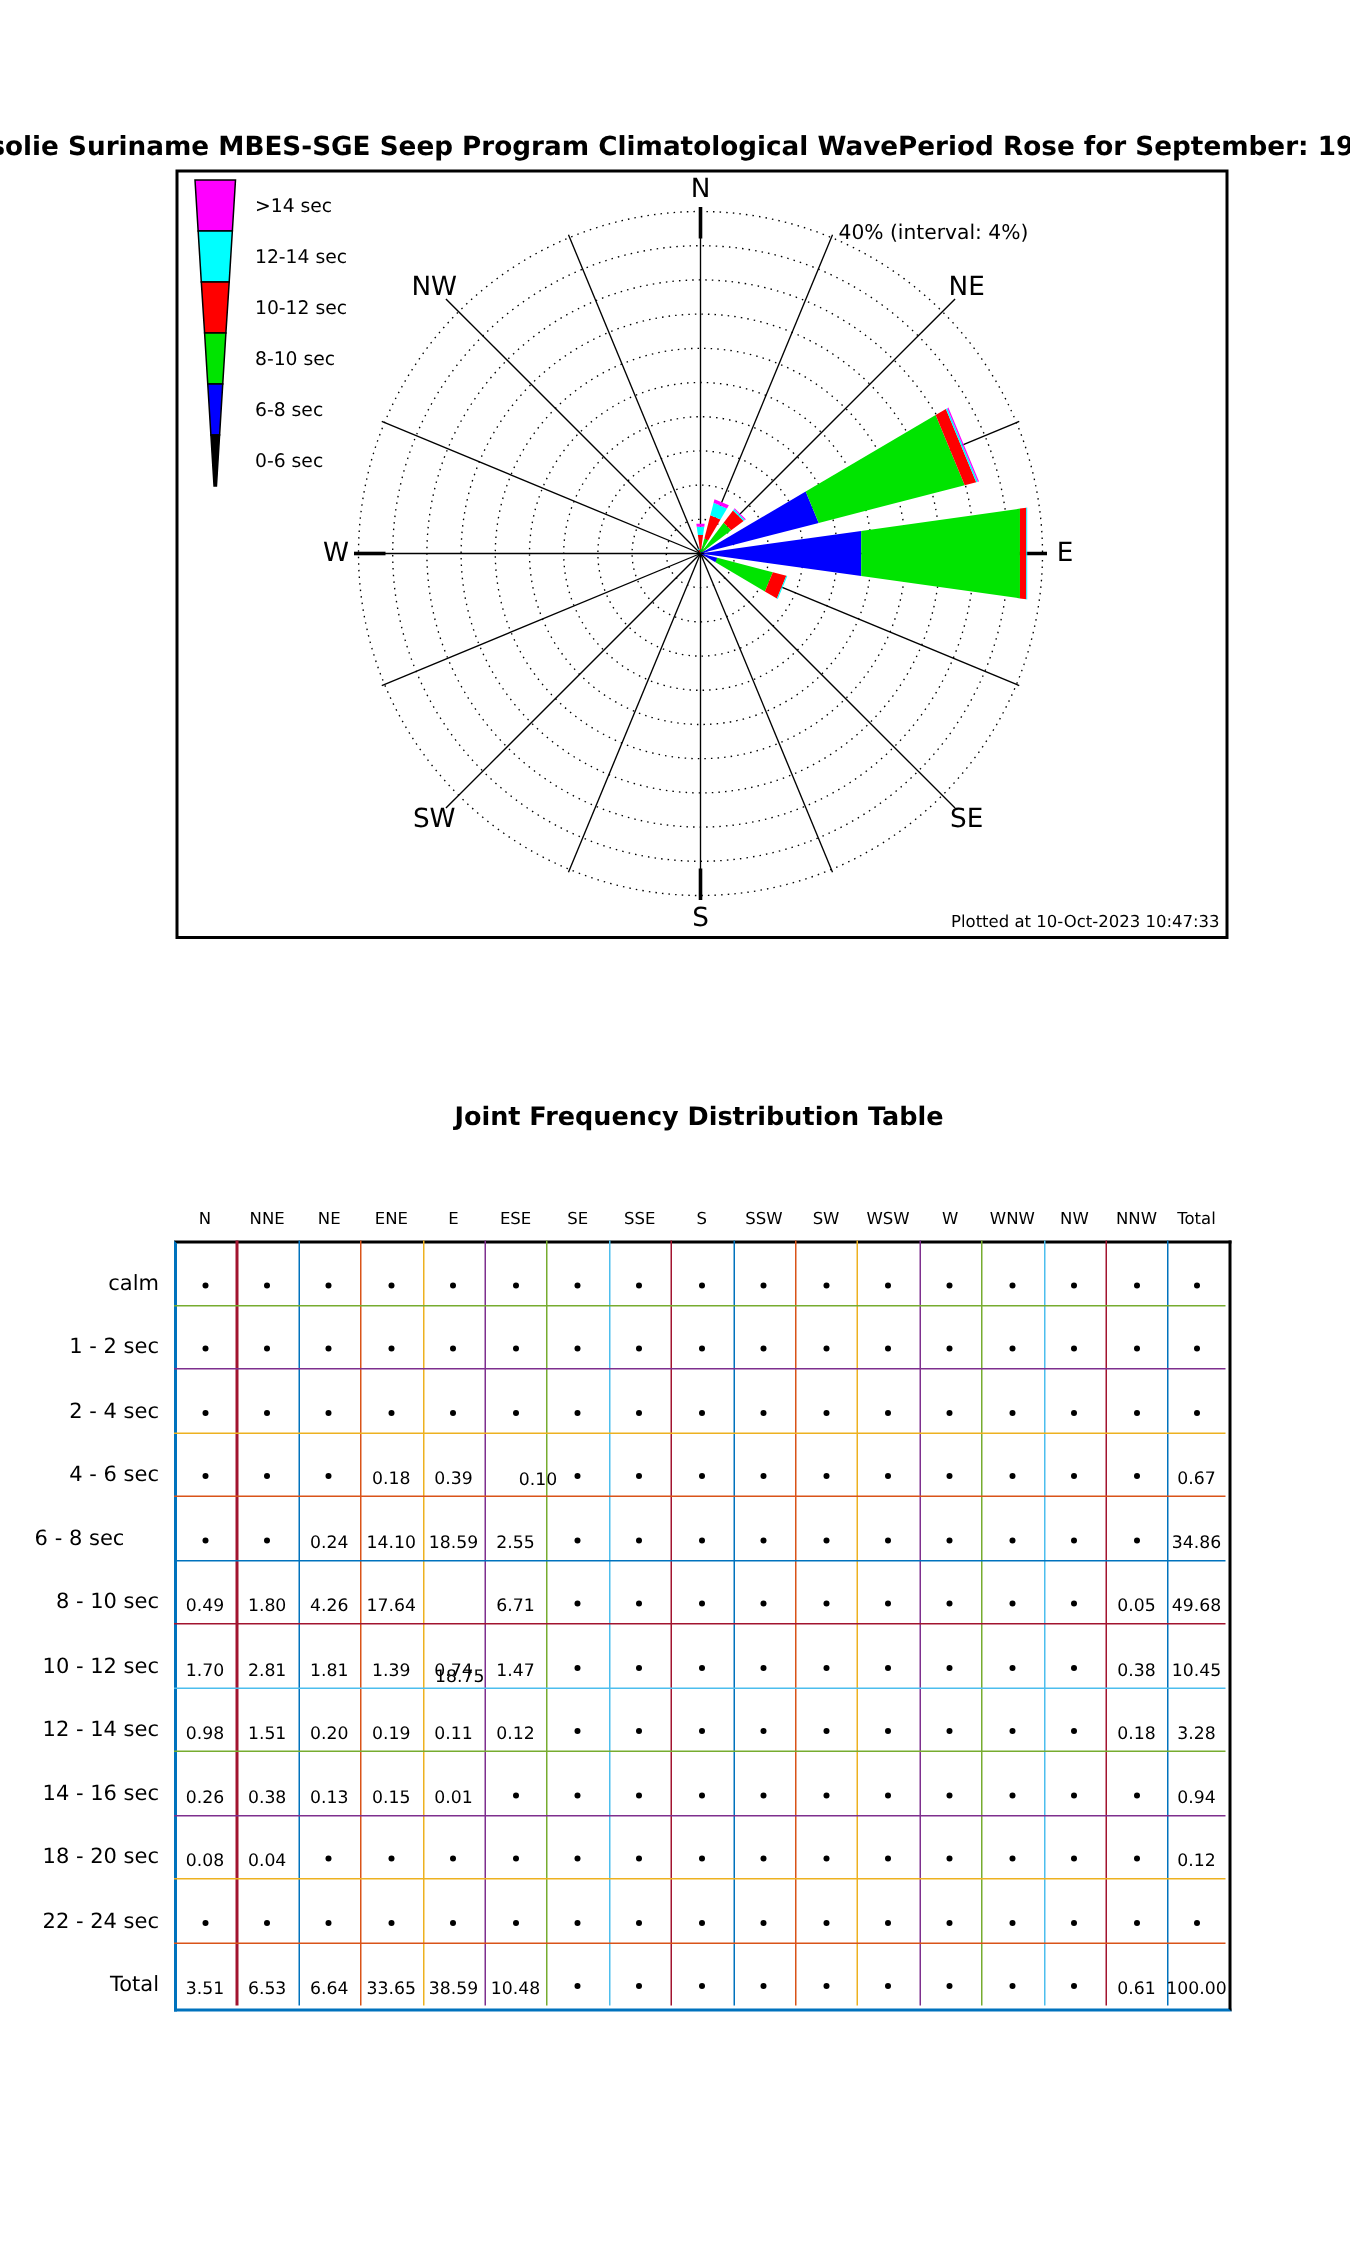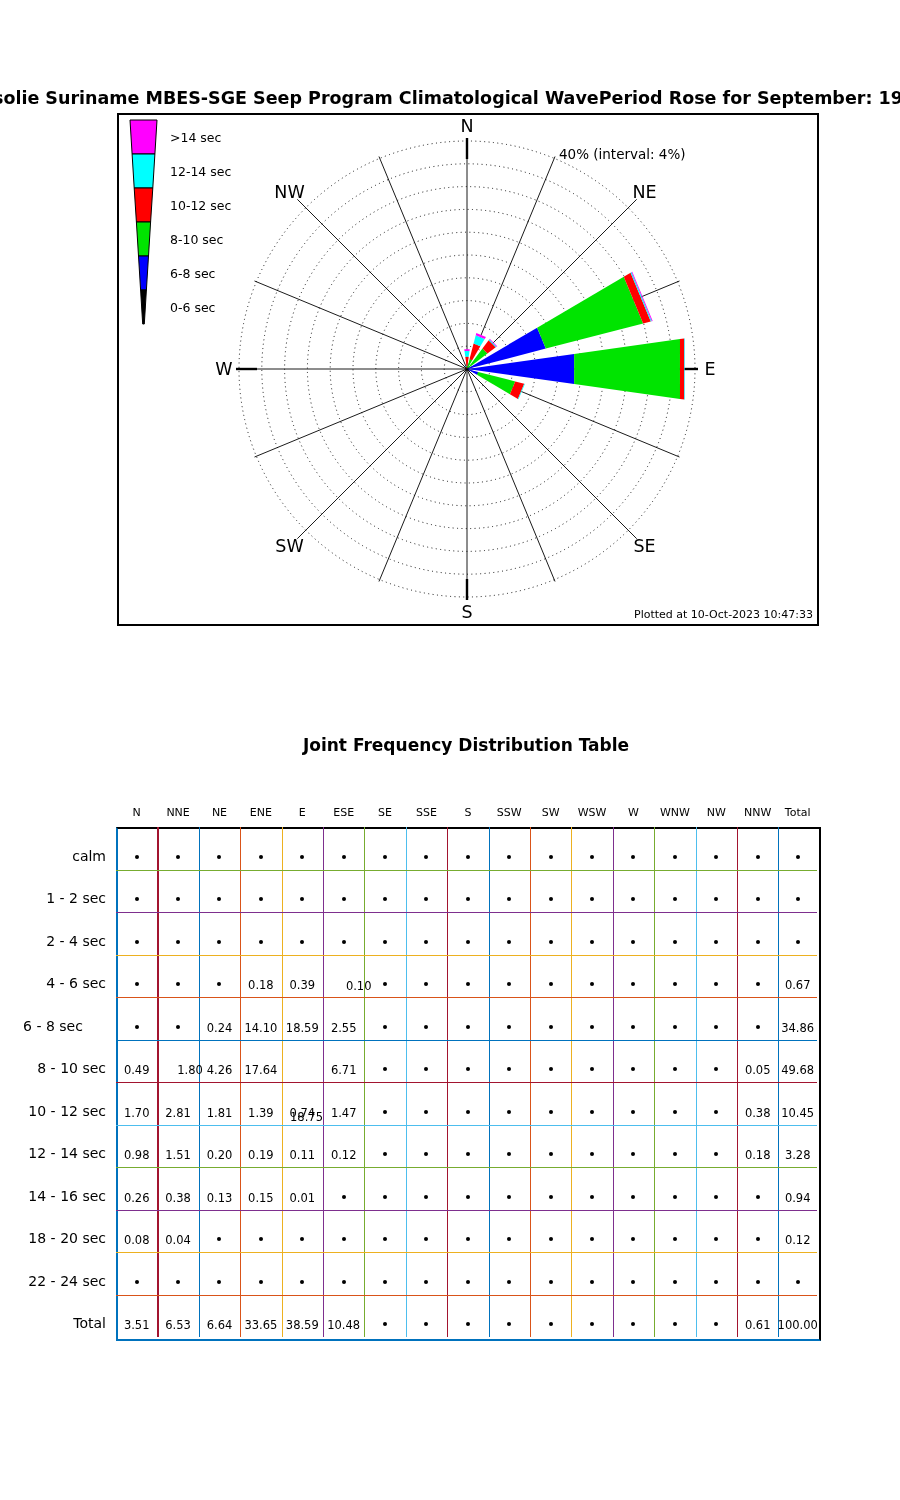--- a/index.html
+++ b/index.html
@@ -424,21 +424,21 @@
       <div class="cell" style="left: 737px; top: 997px; width: 41.4px; height: 42.5px;">
         <div class="dot"></div>
       </div>
       <div class="cell" style="left: 778.4px; top: 997px; width: 38.6px; height: 42.5px;">
         <span class="val">34.86</span>
       </div>
       <div class="row-label" style="top: 1058px;">8 - 10 sec</div>
       <div class="cell" style="left: 116px; top: 1039.5px; width: 41.4px; height: 42.5px;">
         <span class="val">0.49</span>
       </div>
-      <div class="cell" style="left: 157.4px; top: 1039.5px; width: 41.4px; height: 42.5px; padding-left: 12px;">
+      <div class="cell" style="left: 157.4px; top: 1039.5px; width: 41.4px; height: 42.5px;">
         <span class="val">1.80</span>
       </div>
       <div class="cell" style="left: 198.8px; top: 1039.5px; width: 41.4px; height: 42.5px;">
         <span class="val">4.26</span>
       </div>
       <div class="cell" style="left: 240.2px; top: 1039.5px; width: 41.4px; height: 42.5px;">
         <span class="val">17.64</span>
       </div>
       <div class="cell" style="left: 281.6px; top: 1086px; width: 41.4px; height: 42.5px; justify-content: flex-end;">
         <span class="val">18.75</span>

